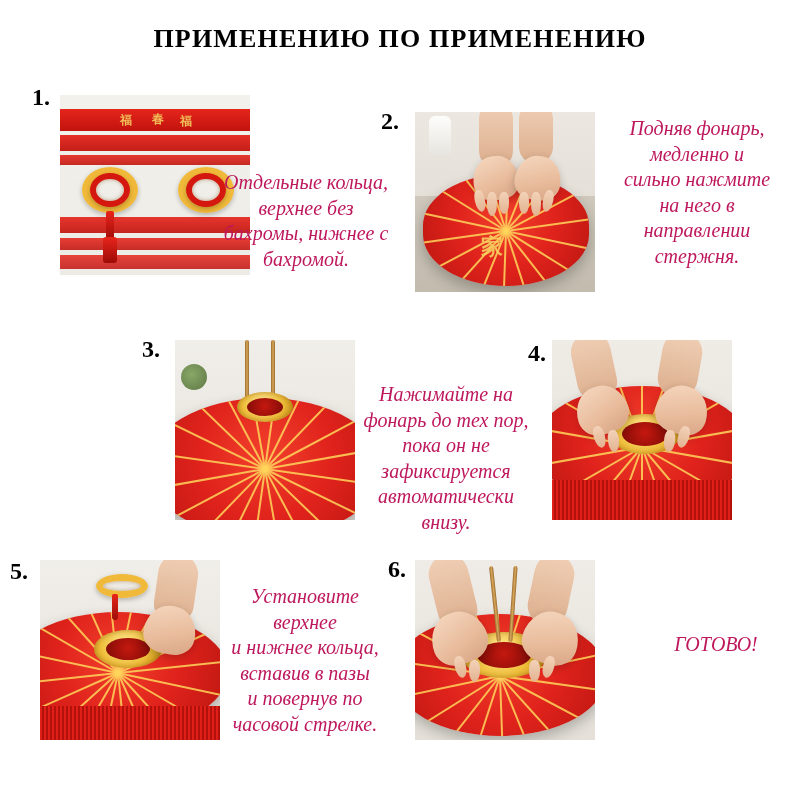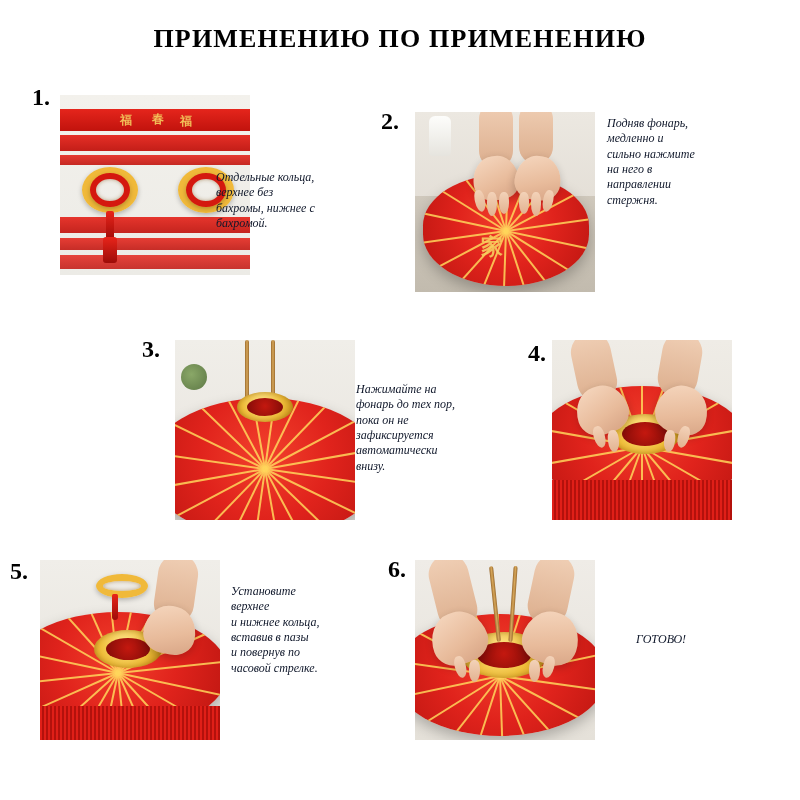--- a/index.html
+++ b/index.html
@@ -40,24 +40,25 @@
     position: absolute;
     font-family: "Liberation Serif", serif;
     font-weight: bold;
     font-size: 24px;
     color: #000;
   }
   .caption {
     position: absolute;
     font-family: "Liberation Serif", serif;
     font-style: italic;
-    font-size: 12px;
+    font-size: 20px;
     line-height: 1.28;
-    color: #0f172a;
+    color: #be185d;
     white-space: pre-line;
+    text-align: center;
   }
   .photo {
     position: absolute;
     overflow: hidden;
     background: #f2efe9;
   }
 
   
   .wall {
     position: absolute;
@@ -374,21 +375,21 @@
       <div class="hub" style="left:54px; top:70px; width:68px; height:38px;"></div>
       <div class="hub-inner" style="left:66px; top:78px; width:44px; height:22px;"></div>
       <div class="fringe" style="left:0; top:146px; width:180px; height:34px;"></div>
 
       <div class="arm" style="left:116px; top:-6px; width:40px; height:70px; transform:rotate(8deg);"></div>
       <div class="hand" style="left:104px; top:46px; width:52px; height:48px; transform:rotate(12deg);"></div>
       <div class="ring" style="left:56px; top:14px; width:52px; height:24px; border-width:7px;"></div>
       <div class="tassel" style="left:72px; top:34px; width:6px; height:26px;"></div>
     </div>
 
-    <div class="caption" style="left:231px; top:584px; width:190px;">Установите
+    <div class="caption" style="left:210px; top:584px; width:190px;">Установите
 верхнее
 и нижнее кольца,
 вставив в пазы
 и повернув по
 часовой стрелке.</div>
   </div>
 
   <div class="step">
     <div class="step-num" style="left:388px; top:556px;">6.</div>
 

